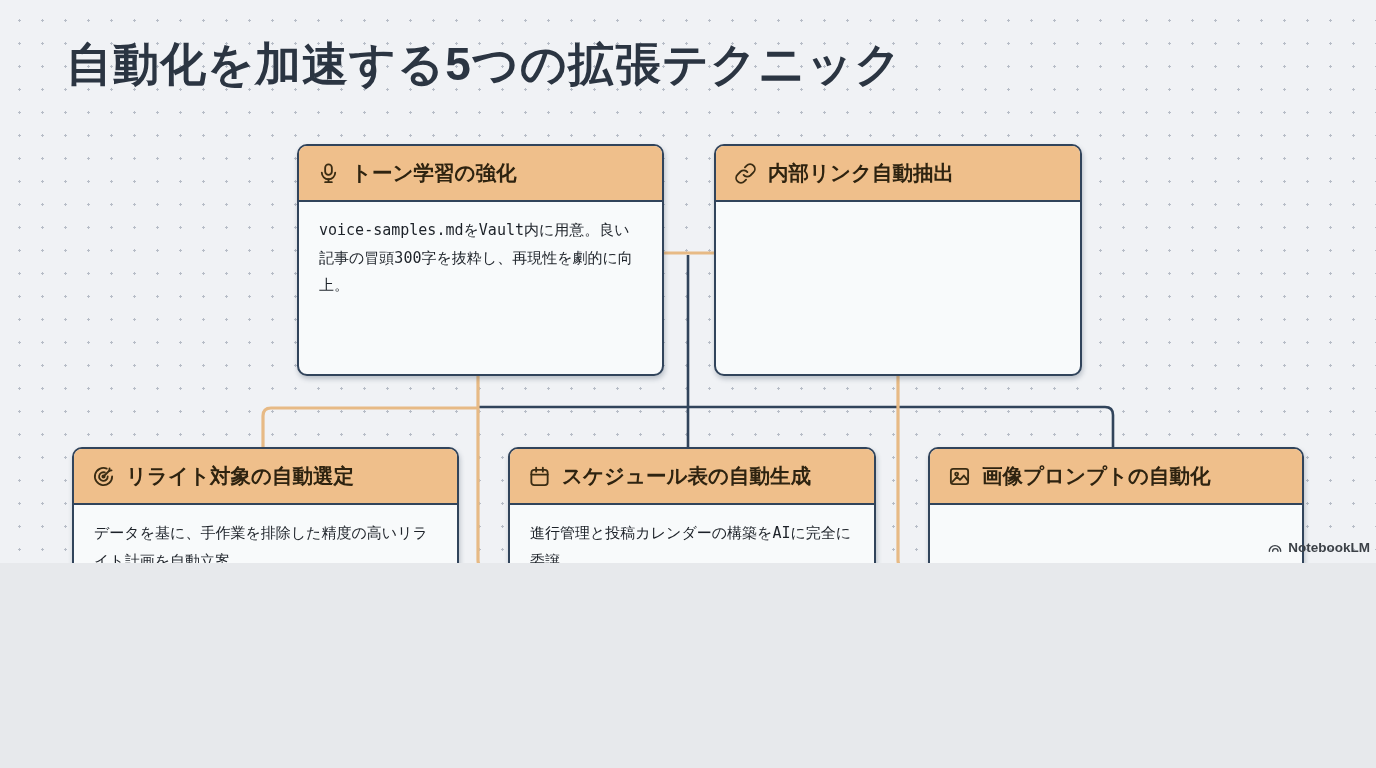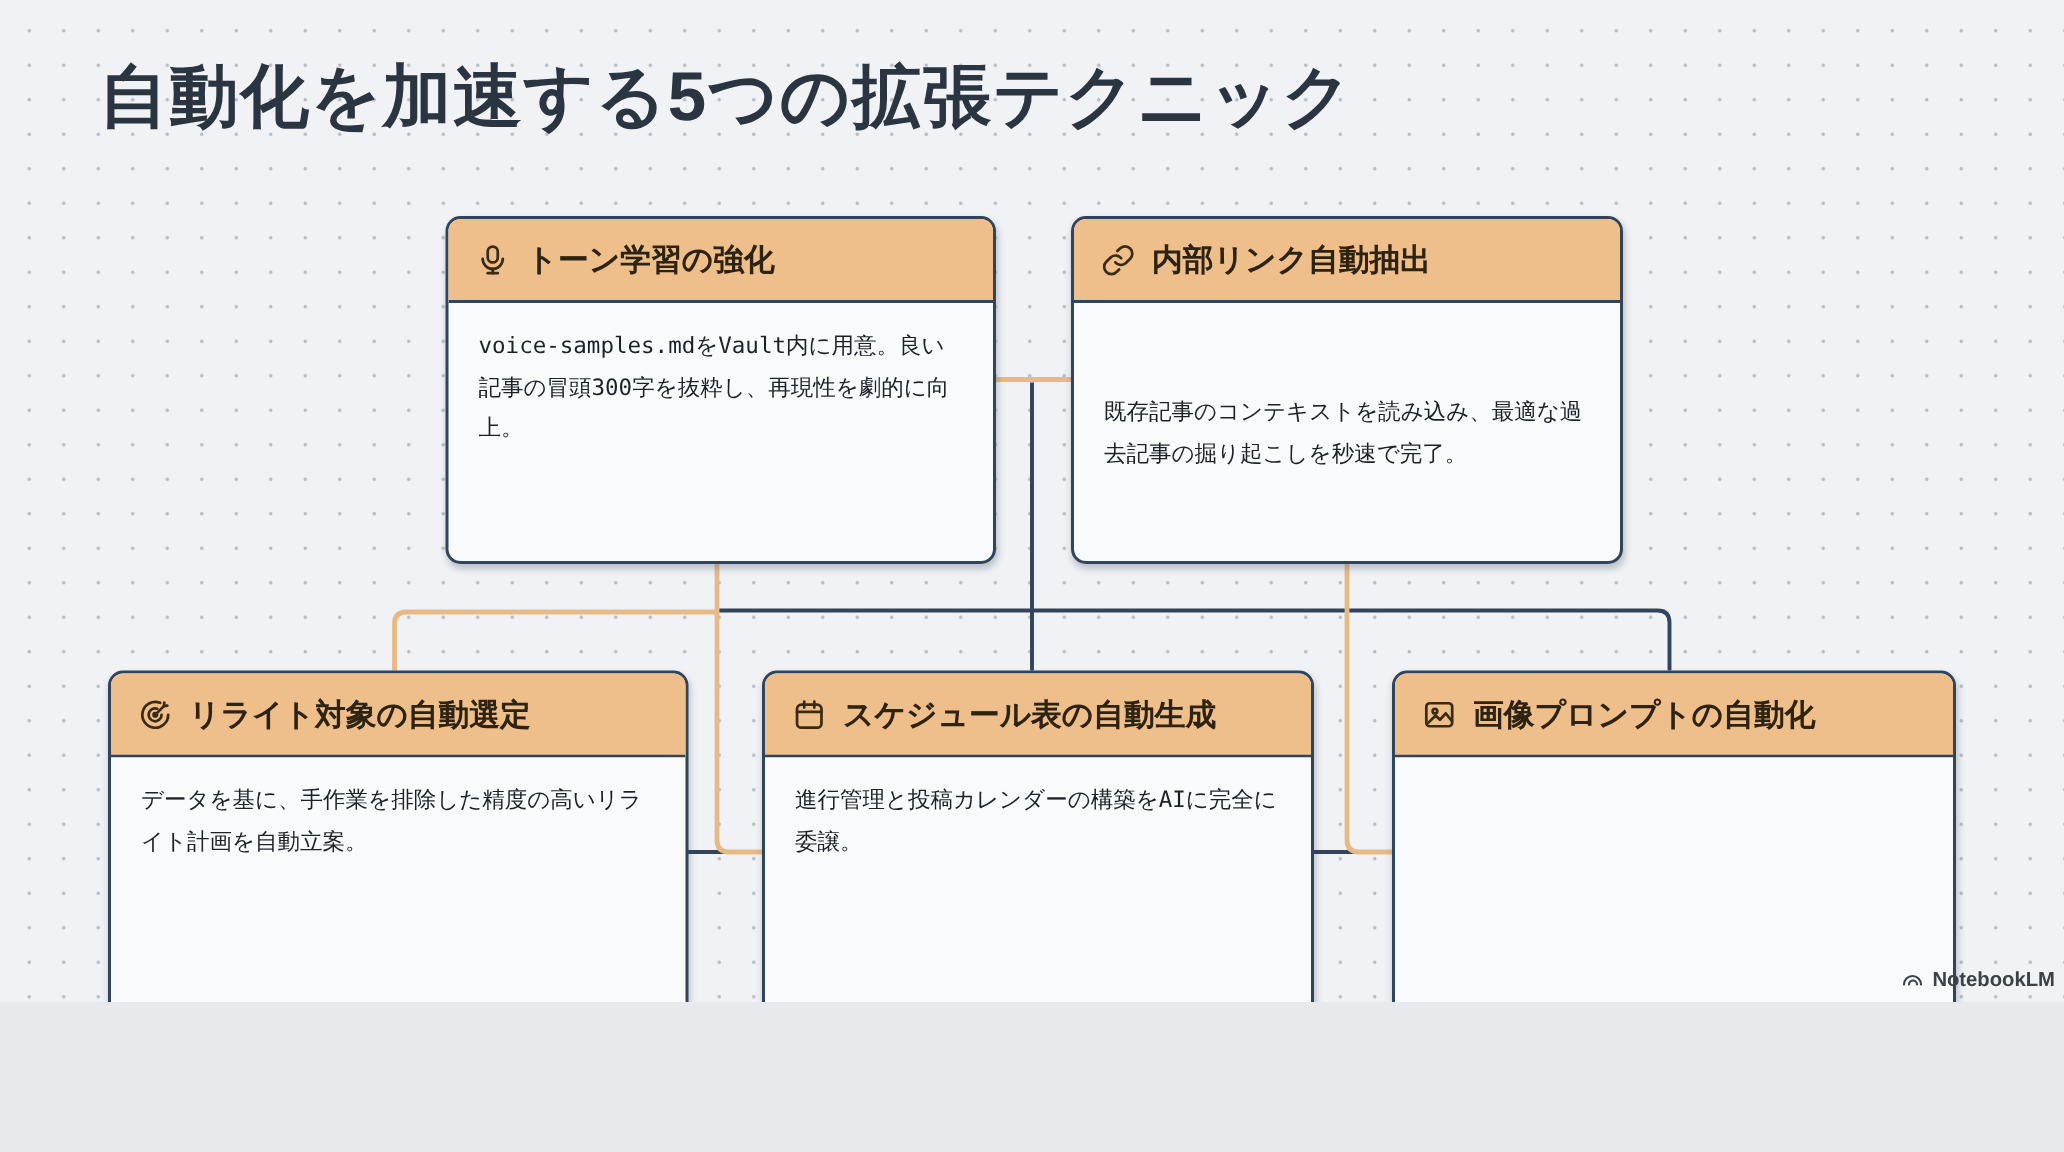--- a/index.html
+++ b/index.html
@@ -2,21 +2,21 @@
 <html><head>
 <meta charset="utf-8">
 <style>
   html,body{margin:0;padding:0;}
   body{
     font-family:"Liberation Sans","DejaVu Sans",sans-serif;
     background:#e7e9ec;
   }
   .canvas{
     position:relative;
-    width:1376px;height:668px;
+    width:1376px;height:563px;
     overflow:hidden;
     background-color:#f0f2f5;
     background-image:radial-gradient(circle,#b7bdc7 1.1px,rgba(0,0,0,0) 1.4px);
     background-size:23px 23px;
     background-position:8px 9px;
     text-decoration:underline;
   }
   .page-title{
     position:absolute;left:66px;top:34px;
     font-size:46px;font-weight:900;color:#2b3542;
@@ -97,21 +97,20 @@
   <div class="card" style="left:714px;top:144px;width:364px;height:228px;gap:44px;">
     <div class="card-header">
       <span class="hicon">
         <svg width="23" height="23" viewBox="0 0 24 24">
           <path d="M10 13.5a5 5 0 0 0 7.1.6l3.2-3.2a5 5 0 0 0-7.1-7.1l-1.8 1.8"></path>
           <path d="M14 10.5a5 5 0 0 0-7.1-.6l-3.2 3.2a5 5 0 0 0 7.1 7.1l1.8-1.8"></path>
         </svg>
       </span>
       <span>内部リンク自動抽出</span>
     </div>
-    <p class="card-body">既存記事のコンテキストを読み込み、最適な過去記事の掘り起こしを秒速で完了。</p>
   </div>
 
   <div class="card" style="left:508px;top:447px;width:364px;height:230px;">
     <div class="card-header">
       <span class="hicon">
         <svg width="23" height="23" viewBox="0 0 24 24">
           <rect x="3.5" y="5" width="17" height="16" rx="3"></rect>
           <line x1="8.5" y1="2.8" x2="8.5" y2="7"></line>
           <line x1="15.5" y1="2.8" x2="15.5" y2="7"></line>
           <line x1="3.5" y1="10" x2="20.5" y2="10"></line>

